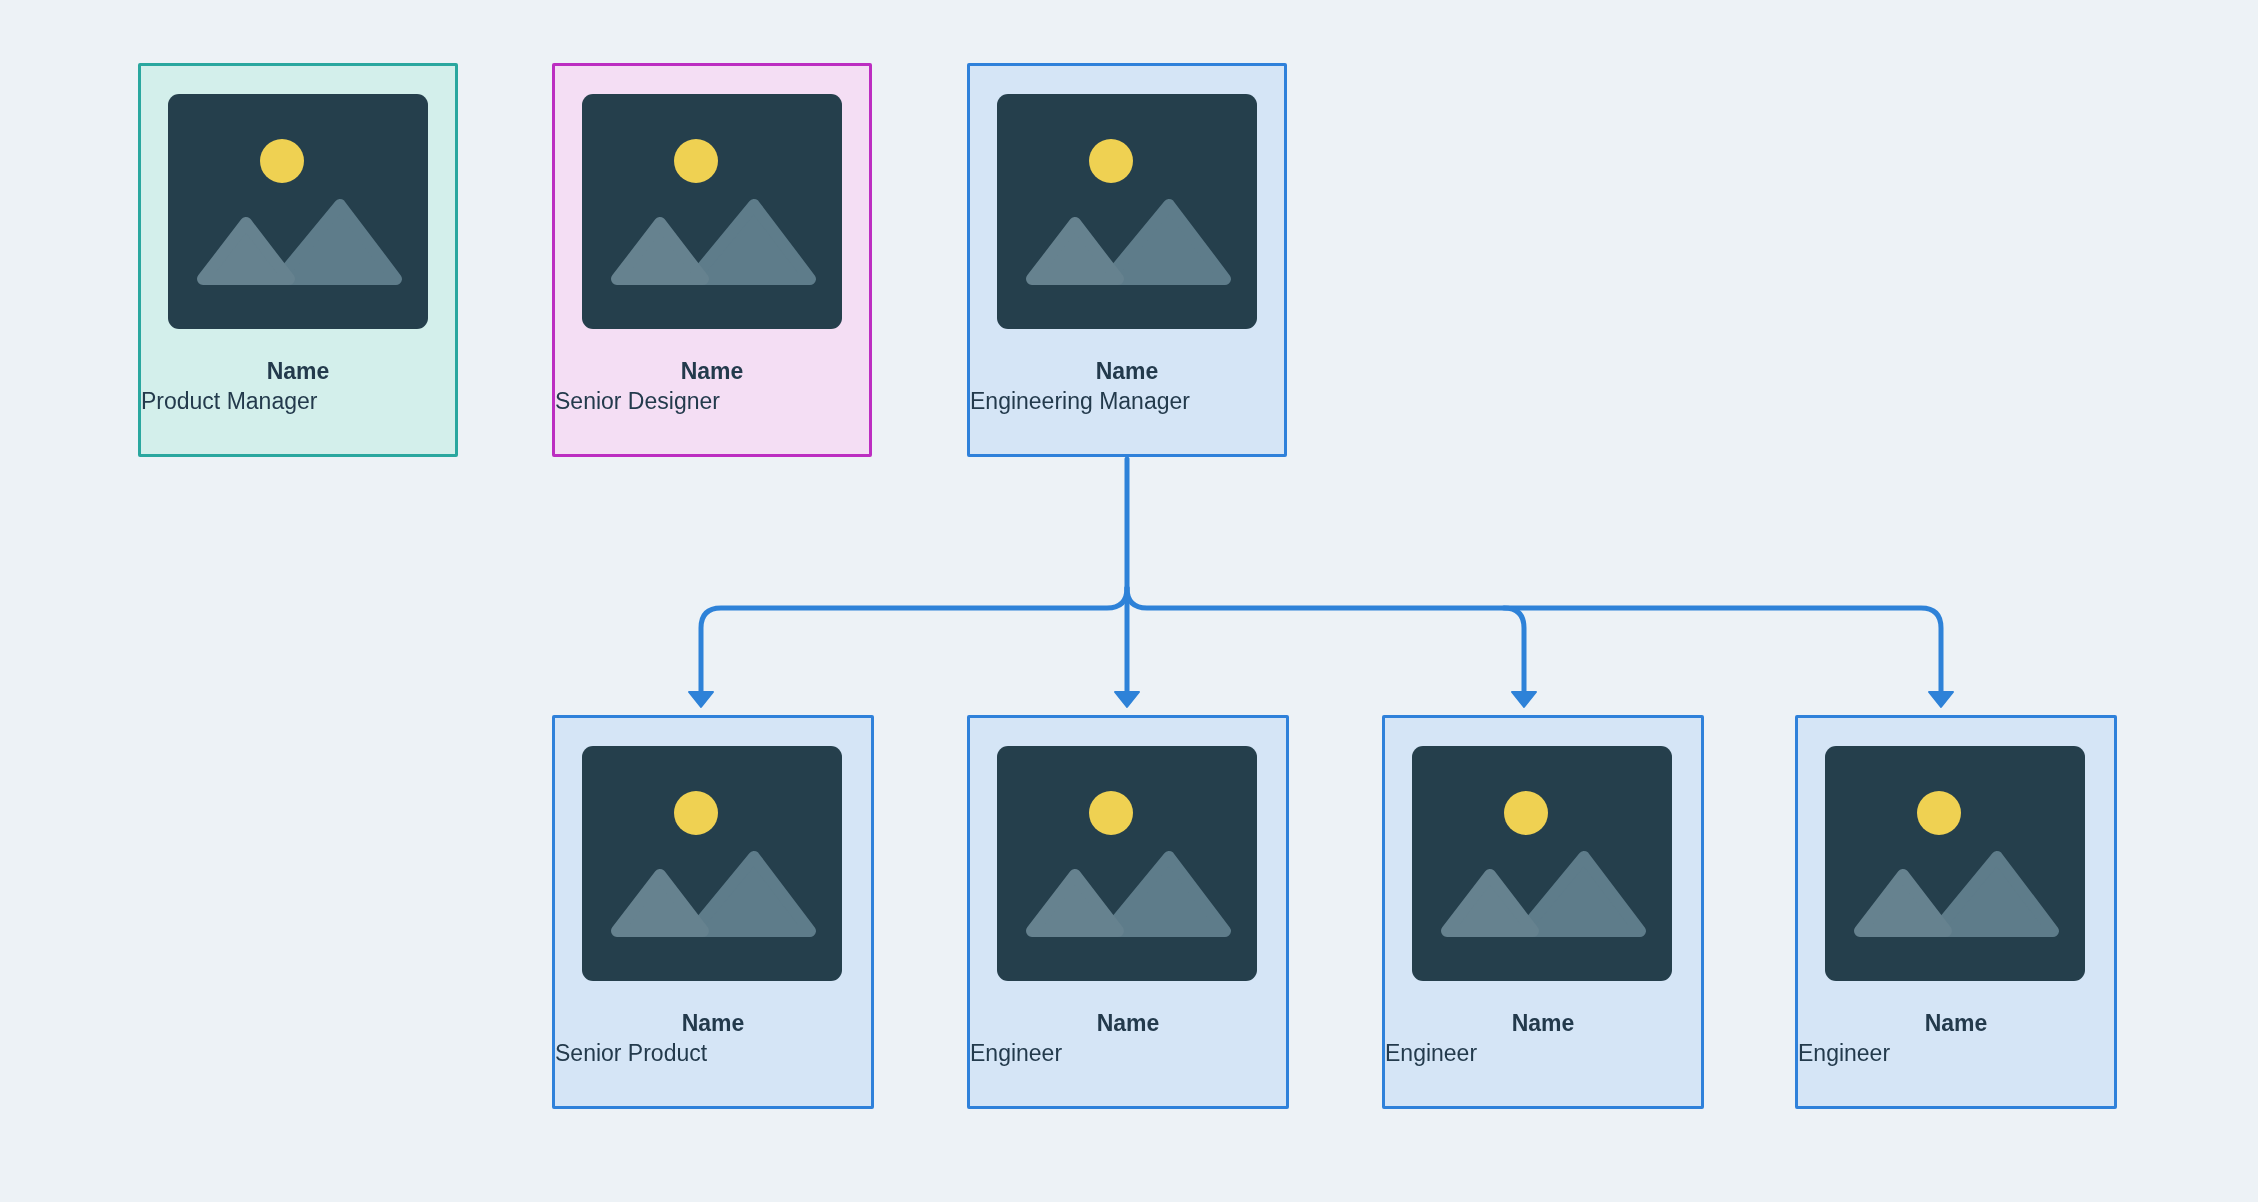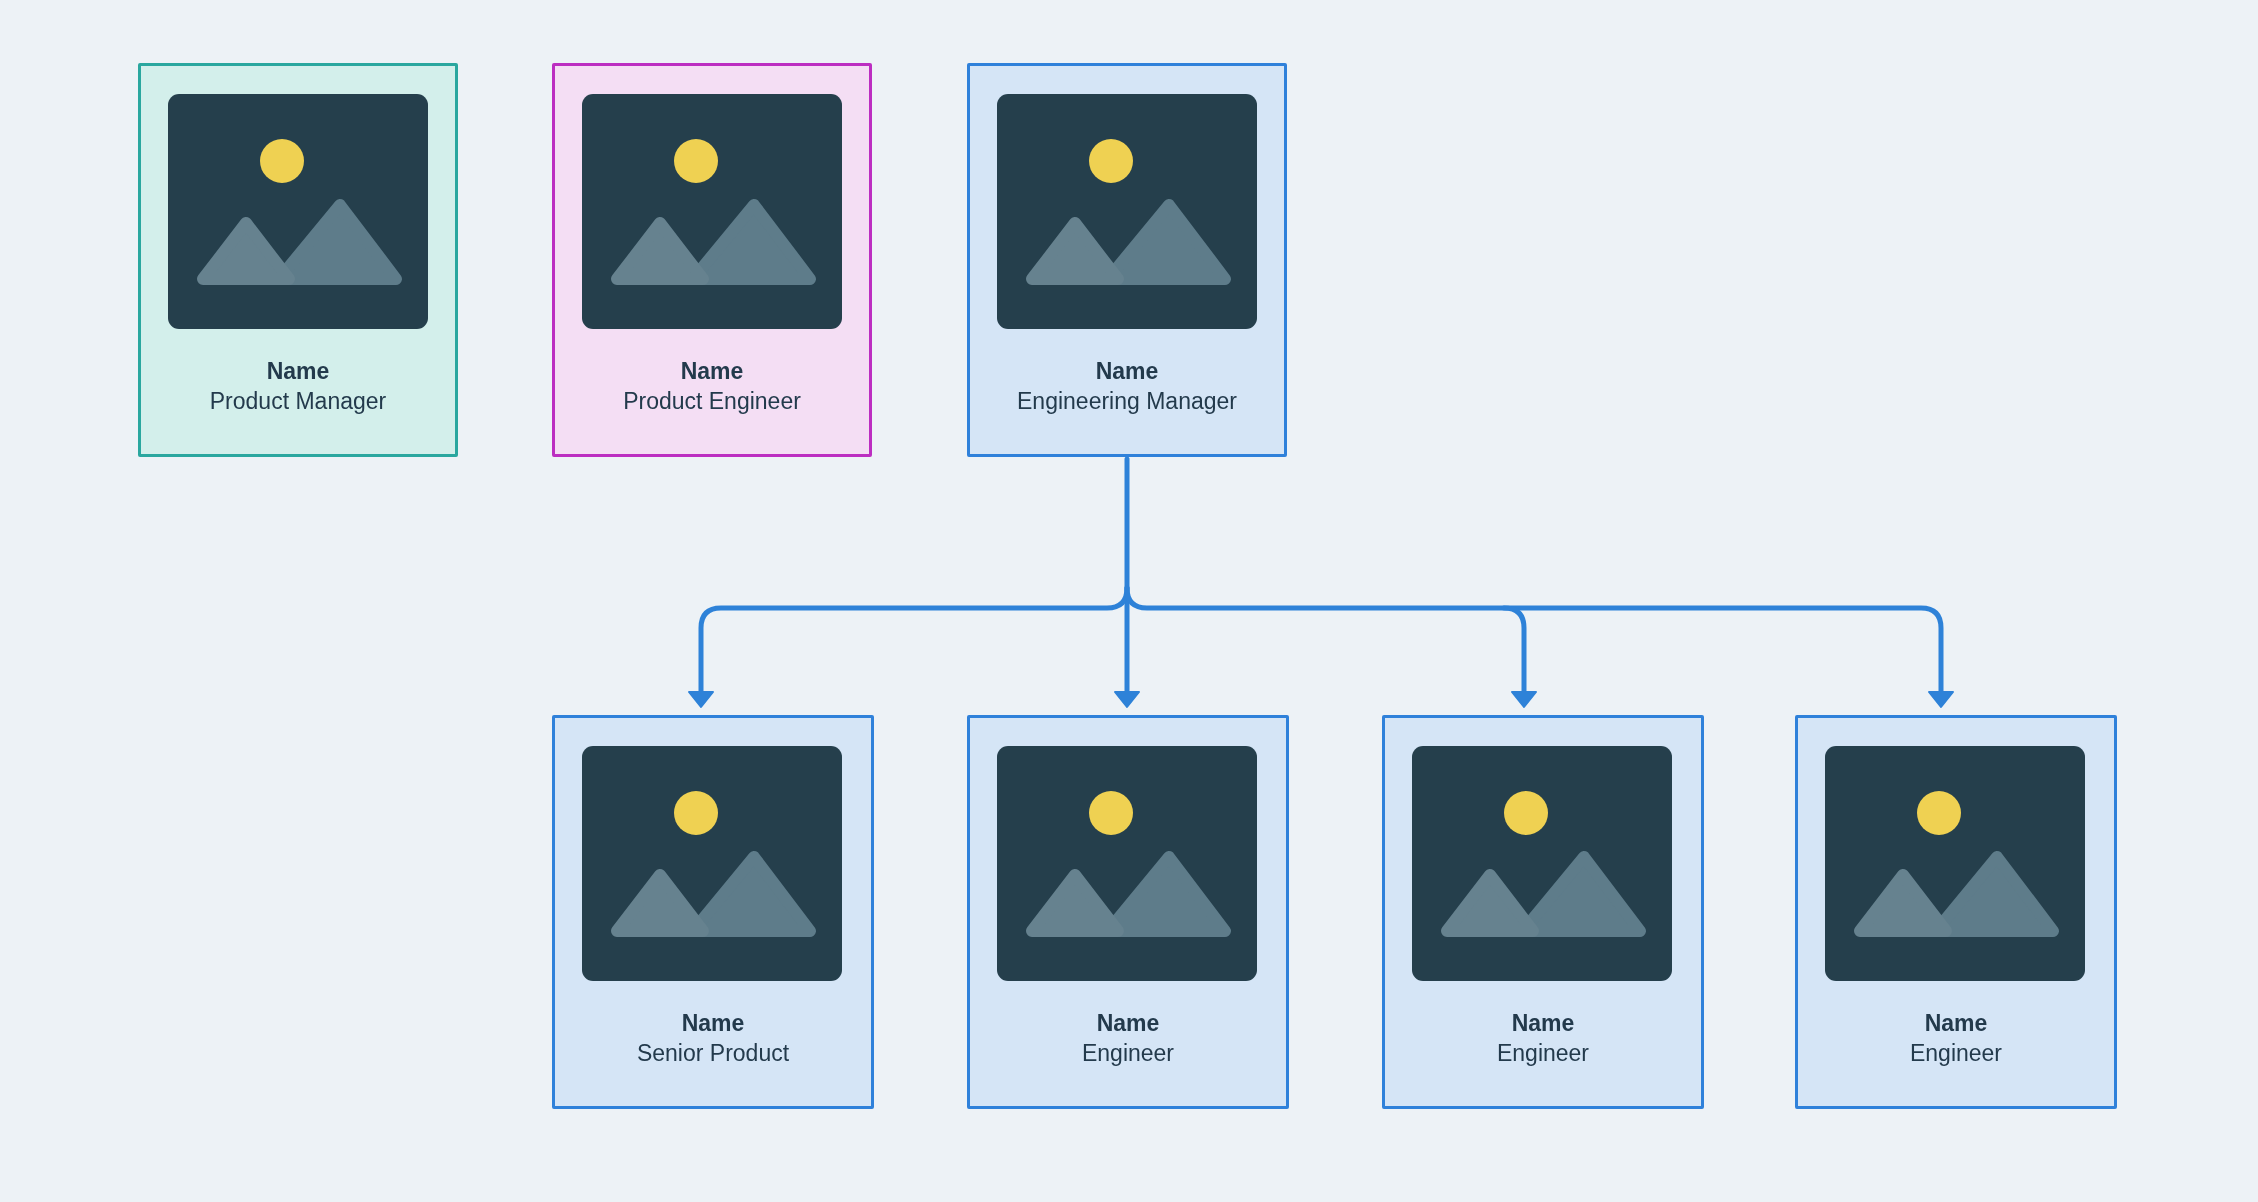--- a/index.html
+++ b/index.html
@@ -53,21 +53,20 @@
     font-size: 23px;
     line-height: 30px;
     font-weight: bold;
     color: #233a4c;
   }
   .node-role {
     position: absolute;
     left: 0;
     right: 0;
     top: 320px;
-    text-align: center;
     font-size: 23px;
     line-height: 30px;
     font-weight: normal;
     color: #233a4c;
   }
 </style>
 </head>
 <body>
 
 <div id="canvas" style="width: 2258px; height: 1202px; background: rgb(237, 242, 246);">
@@ -98,21 +97,21 @@
   <div class="card" style="left: 552px; top: 63px; width: 320px; height: 394px; border-color: rgb(188, 46, 193); background-color: rgb(244, 222, 244);">
     <div class="photo">
       <svg viewBox="0 0 260 235" xmlns="http://www.w3.org/2000/svg">
         <rect class="ph-bg" x="0" y="0" width="260" height="235" rx="11" fill="#253f4c"></rect>
         <circle class="ph-sun" cx="114" cy="67" r="22" fill="#efd152"></circle>
         <path class="ph-mtn-r" d="M111,185 L172,111 L228,185 Z" stroke-width="12" stroke-linejoin="round" fill="#5e7c8a" stroke="#5e7c8a"></path>
         <path class="ph-mtn-l" d="M35,185 L78,129 L121,185 Z" stroke-width="12" stroke-linejoin="round" fill="#66828f" stroke="#66828f"></path>
       </svg>
     </div>
     <div class="node-name">Name</div>
-    <div class="node-role">Product Engineer</div>
+    <div class="node-role">Senior Designer</div>
   </div>
 
   <div class="card" style="left: 967px; top: 63px; width: 320px; height: 394px; border-color: rgb(47, 129, 218); background-color: rgb(213, 229, 246);">
     <div class="photo">
       <svg viewBox="0 0 260 235" xmlns="http://www.w3.org/2000/svg">
         <rect class="ph-bg" x="0" y="0" width="260" height="235" rx="11" fill="#253f4c"></rect>
         <circle class="ph-sun" cx="114" cy="67" r="22" fill="#efd152"></circle>
         <path class="ph-mtn-r" d="M111,185 L172,111 L228,185 Z" stroke-width="12" stroke-linejoin="round" fill="#5e7c8a" stroke="#5e7c8a"></path>
         <path class="ph-mtn-l" d="M35,185 L78,129 L121,185 Z" stroke-width="12" stroke-linejoin="round" fill="#66828f" stroke="#66828f"></path>
       </svg>

